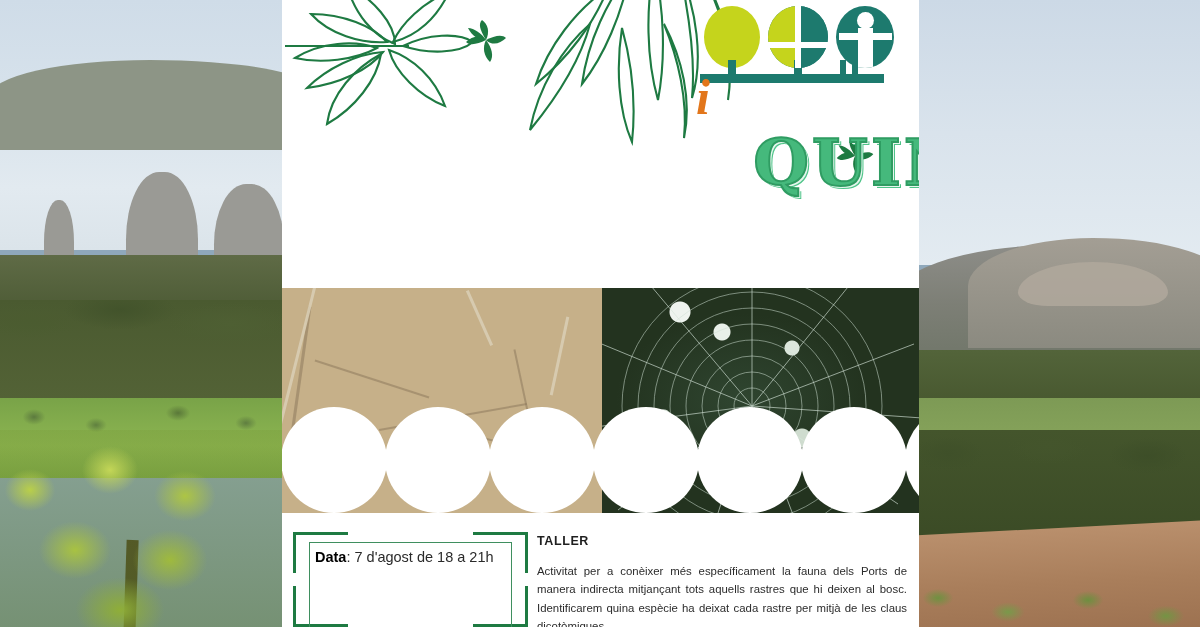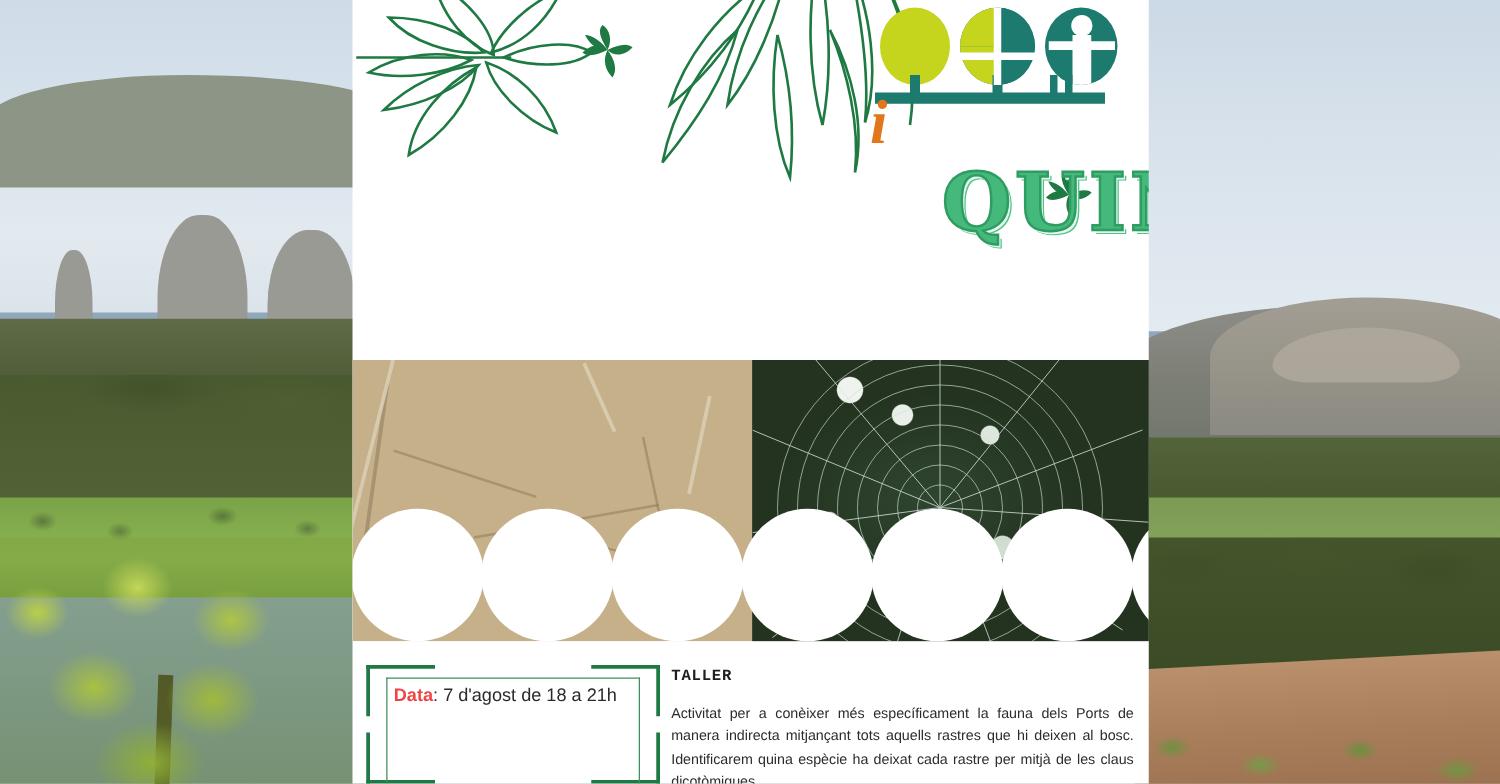--- a/index.html
+++ b/index.html
@@ -161,25 +161,25 @@
   .fb-tl{left:0;top:0;width:52px;height:38px;border-width:3px 0 0 3px;}
   .fb-tr{right:0;top:0;width:52px;height:38px;border-width:3px 3px 0 0;}
   .fb-bl{left:0;bottom:0;width:52px;height:38px;border-width:0 0 3px 3px;}
   .fb-br{right:0;bottom:0;width:52px;height:38px;border-width:0 3px 3px 0;}
   .fb-inner-top{position:absolute;left:16px;top:10px;width:203px;height:1px;
     background:#3f8f5f;}
   .fb-inner-l{position:absolute;left:16px;top:10px;width:1px;height:85px;background:#3f8f5f;}
   .fb-inner-r{position:absolute;right:16px;top:10px;width:1px;height:85px;background:#3f8f5f;}
   .fb-rows{position:absolute;left:22px;top:16px;width:200px;}
   .fb-row{font-size:14.5px;color:#2a2a2a;margin-bottom:26px;line-height:1.25;}
-  .fb-row b{color:#ef4444;}
+  .fb-row b{color:#000000;}
 
   .desc{position:absolute;left:255px;top:14px;width:370px;}
   .desc-h{font-size:12.5px;font-weight:bold;color:#1f1f1f;letter-spacing:.6px;
-    margin-bottom:14px;font-family:Liberation Mono, monospace;}
+    margin-bottom:14px;}
   .desc-p{font-size:11.4px;color:#2b2b2b;line-height:1.62;text-align:justify;}
 </style>
 </head>
 <body>
 
 <div class="stage">
 
   <div class="bg-left">
     <div class="l-sky"></div>
     <div class="l-ridge"></div>

